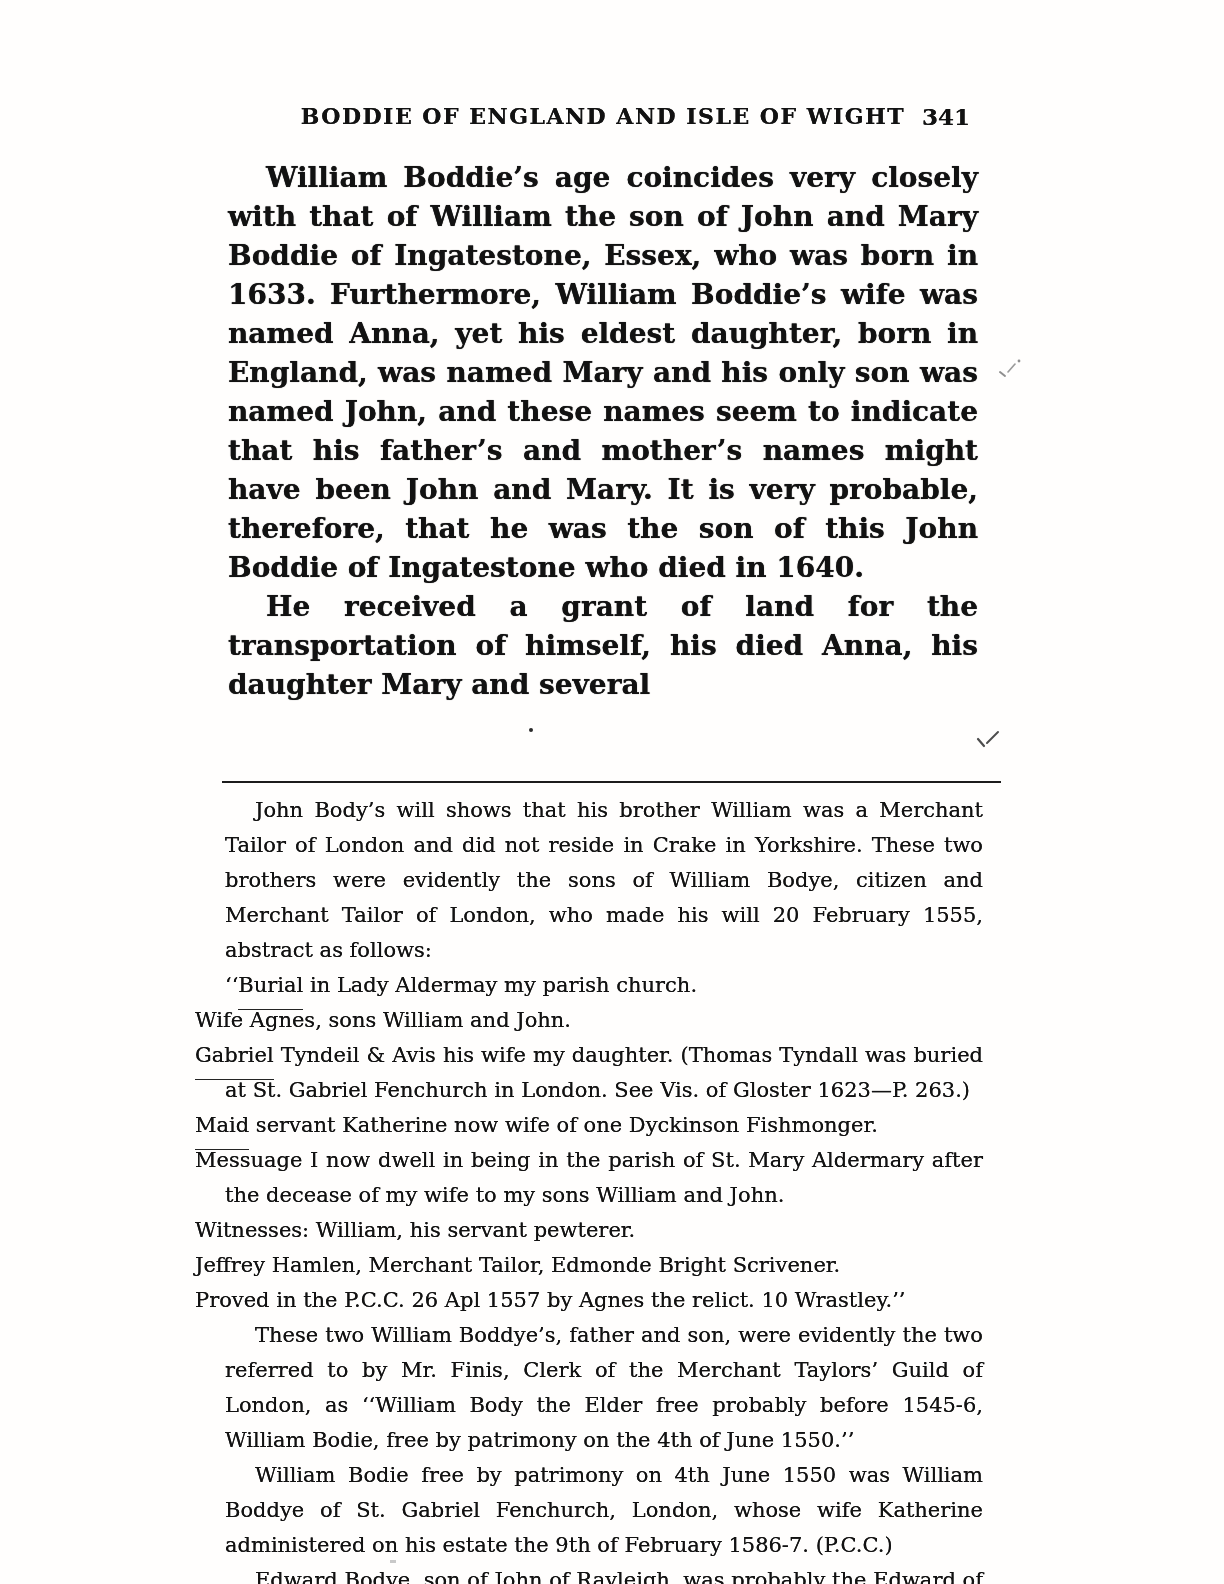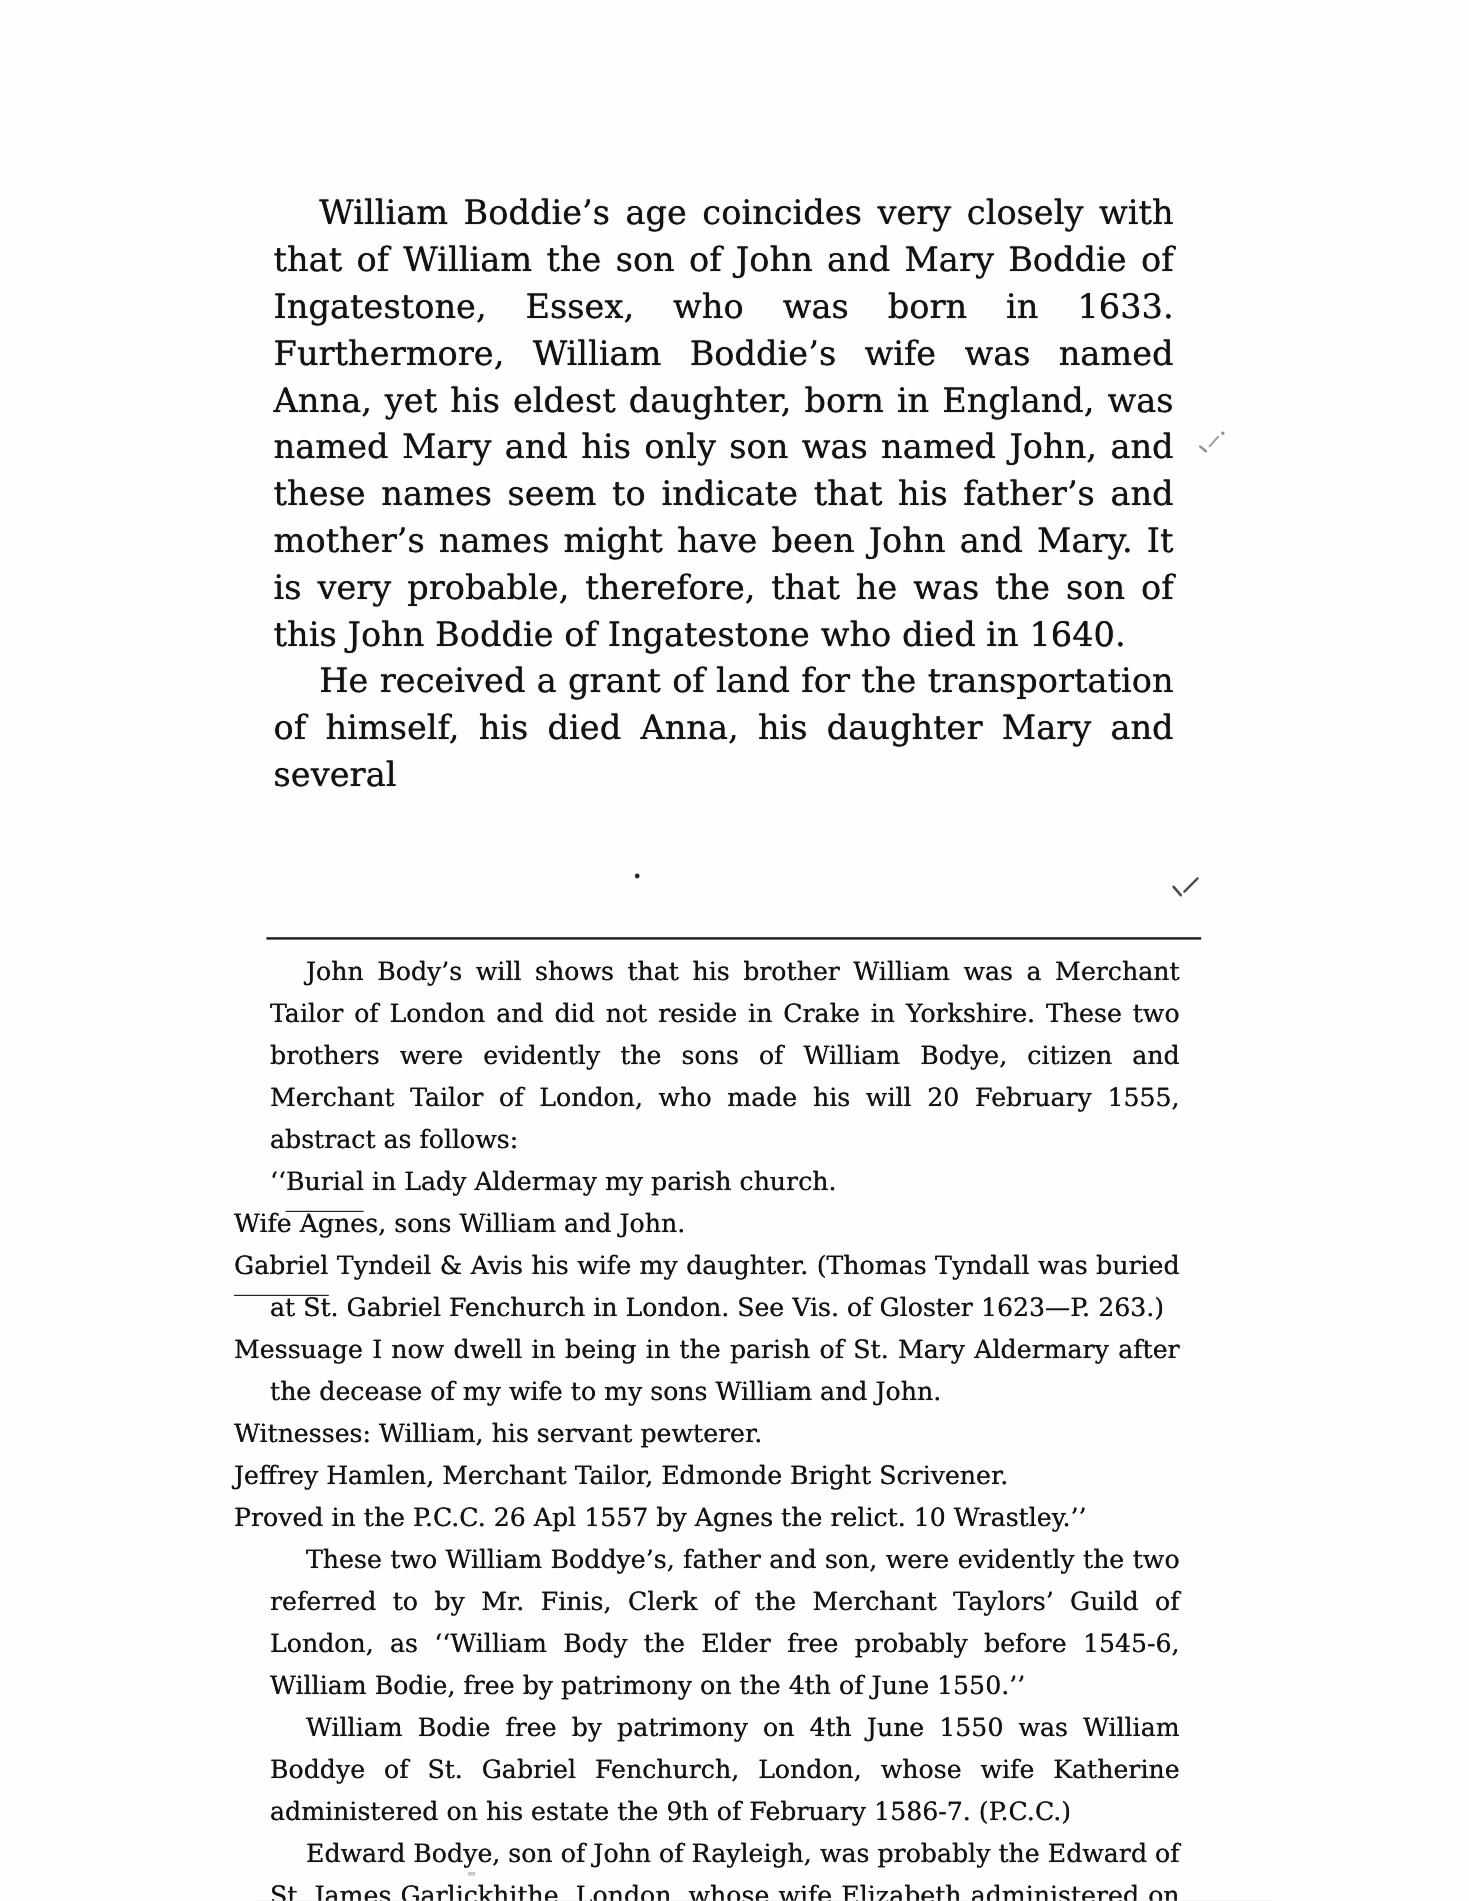--- a/index.html
+++ b/index.html
@@ -28,21 +28,21 @@
     text-shadow:0 0 0.6px rgba(0,0,0,.85);
   }
   
   .body-text{
     position:absolute;top:158px;left:228px;width:750px;
     font-size:28px;line-height:39px;
     text-align:justify;
     text-shadow:0 0 0.7px rgba(0,0,0,.9);
   }
   .body-text p{margin:0;}
-  .body-text p.indent{text-indent:38px;}
+  .body-text p.indent{text-indent:38px;font-weight:bold;}
   
   .fn-rule{
     position:absolute;top:781px;left:222px;width:779px;height:2px;
     background:#1c1c1c;border:none;margin:0;
   }
   
   .footnotes{
     position:absolute;top:793px;left:225px;width:758px;
     font-size:21px;line-height:35px;
     text-align:justify;
@@ -64,20 +64,24 @@
   }
   .artifact-speck{
     position:absolute;width:6px;height:3px;background:#c9c9c9;
   }
 </style>
 </head>
 <body>
 
 <div class="page">
 
+  <div class="running-header">
+    <span class="title">BODDIE OF ENGLAND AND ISLE OF WIGHT</span>
+    <span class="pageno">341</span>
+  </div>
 
   <div class="body-text">
     <p class="indent">William Boddie’s age coincides very closely with that of William the son of John and Mary Boddie of Ingatestone, Essex, who was born in 1633.  Furthermore, William Boddie’s wife was named Anna, yet his eldest daughter, born in England, was named Mary and his only son was named John, and these names seem to indicate that his father’s and mother’s names might have been John and Mary.  It is very probable, therefore, that he was the son of this John Boddie of Ingatestone who died in 1640.</p>
     <p class="indent">He received a grant of land for the transportation of himself, his died Anna, his daughter Mary and several</p>
   </div>
 
   <div class="mark" style="left:996px;top:356px;">
     <svg width="30" height="26" viewBox="0 0 30 26">
       <path d="M4 16 L9 20" stroke="#8f8f8f" stroke-width="2" fill="none" stroke-linecap="round"></path>
       <path d="M12 16 L19 8" stroke="#9a9a9a" stroke-width="1.6" fill="none" stroke-linecap="round"></path>
@@ -96,20 +100,21 @@
 
   <div class="footnotes">
     <p class="fn-intro">John Body’s will shows that his brother William was a Merchant Tailor of London and did not reside in Crake in Yorkshire.  These two brothers were evidently the sons of William Bodye, citizen and Merchant Tailor of London, who made his will 20 February 1555, abstract as follows:</p>
 
     <p class="fn-quote"><span>‘‘</span><span class="uword">Burial</span><span> in Lady Aldermay my parish church.</span></p>
 
     <p class="fn-item"><span></span><span class="uword" style="border-bottom: none;"></span><span>Wife Agnes, sons William and John.</span></p>
 
     <p class="fn-item"><span></span><span class="uword">Gabriel</span><span> Tyndeil &amp; Avis his wife my daughter.  (Thomas Tyndall was buried at St. Gabriel Fenchurch in London.  See Vis. of Gloster 1623—P. 263.)</span></p>
 
+    <p class="fn-item"><span></span><span class="uword">Maid</span><span> servant Katherine now wife of one Dyckinson Fishmonger.</span></p>
 
     <p class="fn-item"><span></span><span class="uword" style="border-bottom: none;"></span><span>Messuage I now dwell in being in the parish of St. Mary Aldermary after the decease of my wife to my sons William and John.</span></p>
 
     <p class="fn-item"><span></span><span class="uword" style="border-bottom: none;"></span><span>Witnesses:  William, his servant pewterer.</span></p>
 
     <p class="fn-item"><span></span><span class="uword" style="border-bottom: none;"></span><span>Jeffrey Hamlen, Merchant Tailor, Edmonde Bright Scrivener.</span></p>
 
     <p class="fn-item"><span></span><span class="uword" style="border-bottom: none;"></span><span>Proved in the P.C.C. 26 Apl 1557 by Agnes the relict.  10 Wrastley.’’</span></p>
 
     <p class="fn-close">These two William Boddye’s, father and son, were evidently the two referred to by Mr. Finis, Clerk of the Merchant Taylors’ Guild of London, as ‘‘William Body the Elder free probably before 1545-6, William Bodie, free by patrimony on the 4th of June 1550.’’</p>

